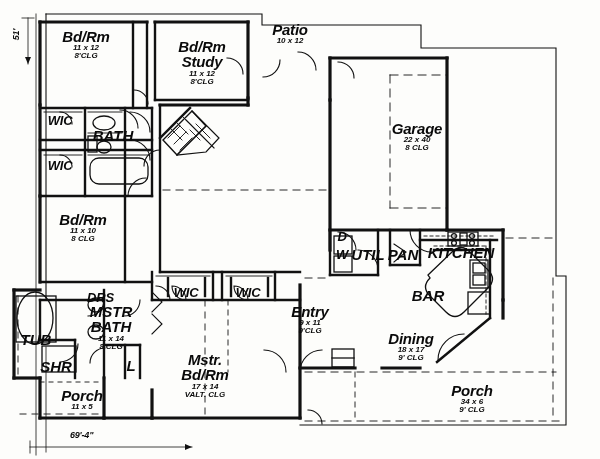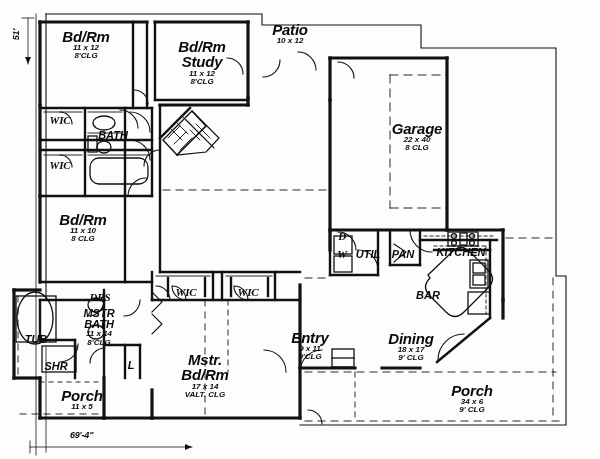--- a/index.html
+++ b/index.html
@@ -18,22 +18,22 @@
     white-space:nowrap;
     text-align:center;
     line-height:1.02;
     font-style:italic;
     font-weight:bold;
     letter-spacing:-0.2px;
   }
   .lbl .rm{display:block;}
   .lbl .dim{display:block;font-size:8px;letter-spacing:0px;}
   .room-name{font-size:15px;}
-  .tag{font-size:11px;font-weight:bold;font-style:italic;letter-spacing:0px;}
-  .tag-sm{font-size:11px;font-weight:bold;font-style:italic;font-family:Liberation Serif, serif;}
+  .tag{font-size:15px;font-weight:bold;font-style:italic;letter-spacing:0px;}
+  .tag-sm{font-size:13px;font-weight:bold;font-style:italic;}
   .dimline{font-size:9px;font-weight:bold;font-style:italic;}
   .rot{transform:rotate(-90deg);transform-origin:center center;}
   .centered{transform:translate(-50%,-50%);}
 </style>
 </head>
 <body>
 
 <div id="plan">
 
   <svg width="600" height="459" viewBox="0 0 600 459">
@@ -307,33 +307,33 @@
     <span class="dim">8 CLG</span>
   </div>
 
 
   <div class="lbl centered" style="left:83px;top:228px;">
     <span class="rm room-name">Bd/Rm</span>
     <span class="dim">11 x 10</span>
     <span class="dim">8 CLG</span>
   </div>
 
-  <div class="lbl centered" style="left:310px;top:320px;margin-top:26px;">
+  <div class="lbl centered" style="left:310px;top:320px;">
     <span class="rm room-name">Entry</span>
     <span class="dim">9 x 11</span>
     <span class="dim">9'CLG</span>
   </div>
 
   <div class="lbl centered" style="left:411px;top:347px;">
     <span class="rm room-name">Dining</span>
     <span class="dim">18 x 17</span>
     <span class="dim">9' CLG</span>
   </div>
 
-  <div class="lbl centered" style="left:99px;top:327px;">
+  <div class="lbl centered" style="left:111px;top:327px;">
     <span class="rm tag">MSTR</span>
     <span class="rm tag">BATH</span>
     <span class="dim">11 x 14</span>
     <span class="dim">8'CLG</span>
   </div>
 
   <div class="lbl centered" style="left:205px;top:375px;">
     <span class="rm room-name">Mstr.</span>
     <span class="rm room-name">Bd/Rm</span>
     <span class="dim">17 x 14</span>

